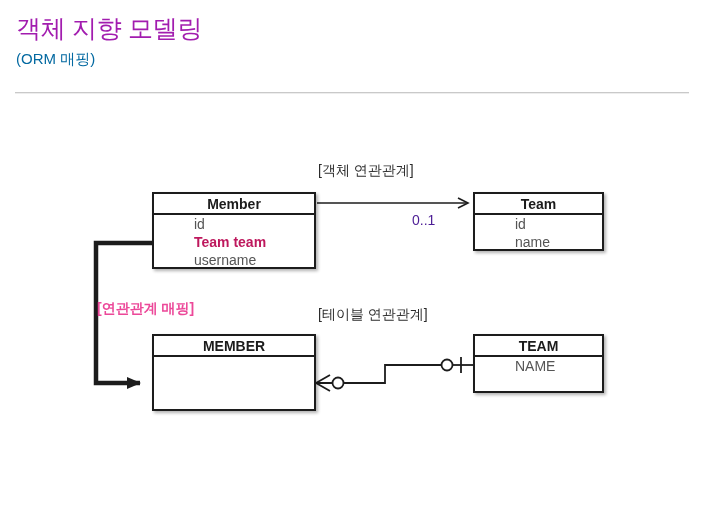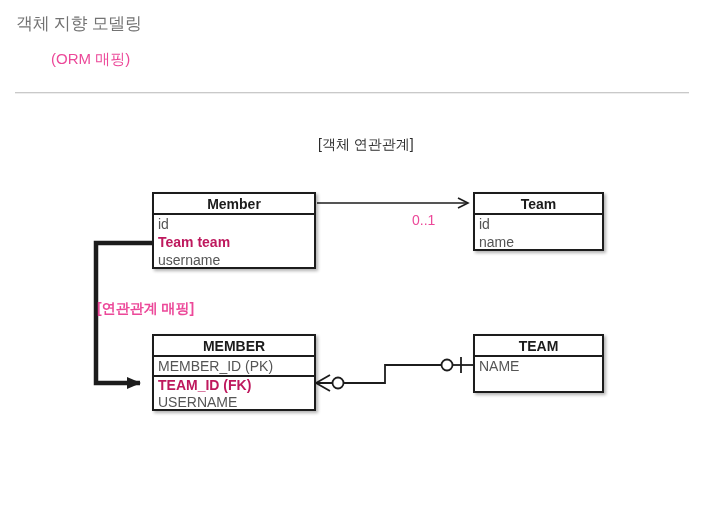--- a/index.html
+++ b/index.html
@@ -14,35 +14,34 @@
     font-family: "Liberation Sans", "DejaVu Sans", sans-serif;
     color: #222222;
     overflow: hidden;
   }
 
   
   #slide-title {
     position: absolute;
     left: 16px;
     top: 12px;
-    font-size: 17px;
+    font-size: 25px;
     font-weight: 400;
-    color: #737373;
+    color: #a21caf;
     letter-spacing: -0.3px;
     white-space: nowrap;
   }
   #slide-subtitle {
     position: absolute;
     left: 16px;
     top: 50px;
     font-size: 15px;
     font-weight: 400;
-    color: #ec4899;
-    white-space: nowrap;
-    margin-left: 35px;
+    color: #0369a1;
+    white-space: nowrap;
   }
   #header-divider {
     position: absolute;
     left: 15px;
     top: 92px;
     width: 674px;
     height: 1px;
     background: #c9c9c9;
     box-shadow: 0 1px 0 #ededed;
   }
@@ -86,20 +85,21 @@
   }
   .field {
     font-size: 14px;
     color: #555555;
     padding-left: 4px;
     box-sizing: border-box;
     line-height: 1;
     display: flex;
     align-items: center;
     white-space: nowrap;
+    margin-left: 36px;
   }
   .field.bold {
     font-weight: bold;
     color: #be185d;
   }
   .field.sep {
     border-top: 2px solid #1c1c1c;
   }
 
   
@@ -121,31 +121,31 @@
   #box-team-table .field { height: 18px; }
 
   
   .diagram-label {
     position: absolute;
     font-size: 14px;
     color: #2b2b2b;
     white-space: nowrap;
     z-index: 6;
   }
-  #label-object-relation { left: 318px; top: 136px; }
+  #label-object-relation { left: 318px; top: 162px; }
   #label-table-relation  { left: 318px; top: 306px; }
   #label-relation-mapping {
     left: 97px; top: 300px;
     font-weight: bold;
     color: #ec4899;
   }
   #label-multiplicity {
     left: 412px; top: 212px;
     font-size: 14px;
-    color: #ec4899;
+    color: #4c1d95;
   }
 </style>
 </head>
 <body>
 
 <div id="slide-title">객체 지향 모델링</div>
 
 <div id="slide-subtitle">(ORM 매핑)</div>
 
 <div id="header-divider"></div>
@@ -195,34 +195,30 @@
   <div class="box" id="box-team">
     <div class="box-header">Team</div>
     <div class="box-body">
       <div class="field">id</div>
       <div class="field">name</div>
     </div>
   </div>
 
   <div class="box" id="box-member-table">
     <div class="box-header">MEMBER</div>
-    <div class="box-body">
-      <div class="field">MEMBER_ID (PK)</div>
-      <div class="field bold sep">TEAM_ID (FK)</div>
-      <div class="field">USERNAME</div>
-    </div>
   </div>
 
   <div class="box" id="box-team-table">
     <div class="box-header">TEAM</div>
     <div class="box-body">
       <div class="field">NAME</div>
     </div>
   </div>
 
   <div class="diagram-label" id="label-object-relation">[객체 연관관계]</div>
 
+  <div class="diagram-label" id="label-table-relation">[테이블 연관관계]</div>
 
   <div class="diagram-label" id="label-relation-mapping">[연관관계 매핑]</div>
 
   <div class="diagram-label" id="label-multiplicity">0..1</div>
 
 </div>
 
 </body></html>

